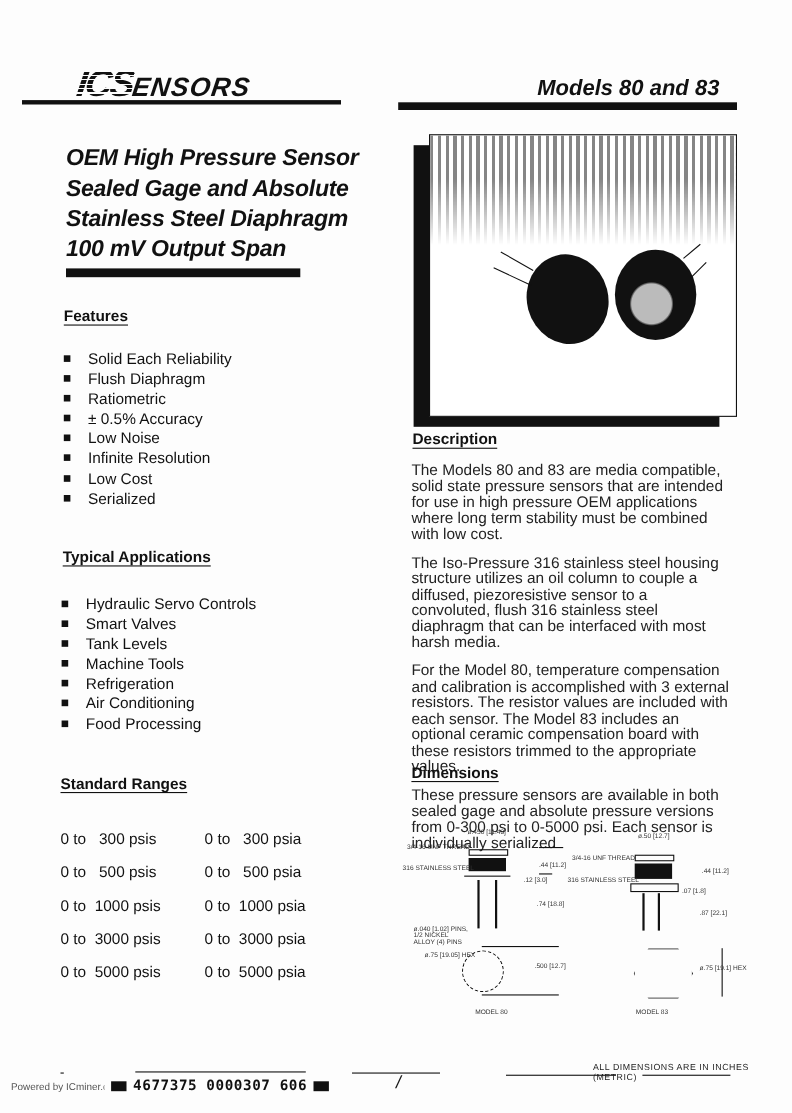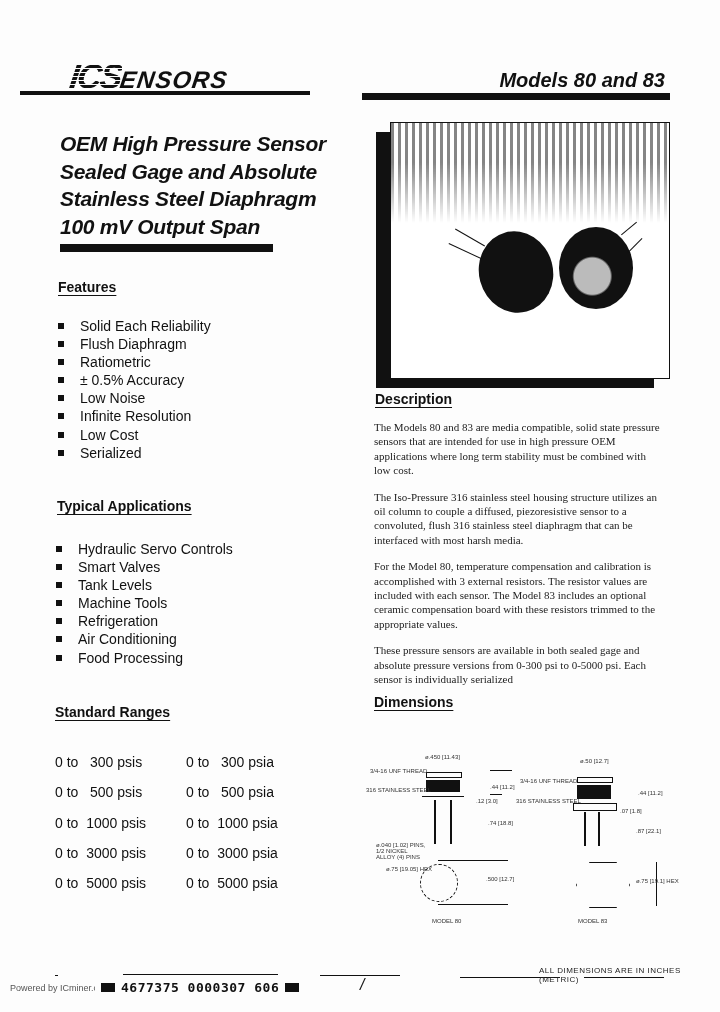--- a/index.html
+++ b/index.html
@@ -2,38 +2,38 @@
 <html><head>
   <meta charset="utf-8">
   <style>
     html, body { margin: 0; padding: 0; background: #fdfdfd; }
     body { width: 720px; height: 1012px; position: relative; overflow: hidden; font-family: "Liberation Sans", sans-serif; color: #111; }
     .abs { position: absolute; }
     .logo { left: 70px; top: 57px; font-weight: bold; font-style: italic; font-size: 28px; letter-spacing: 1px; color: #111; transform: skewX(-8deg); }
     .logo .ics { display: inline-block; background: repeating-linear-gradient(to bottom, #111 0 3px, #fdfdfd 3px 4px); -webkit-background-clip: text; background-clip: text; color: transparent; font-size: 34px; letter-spacing: -2px; }
     .logo .ens { font-size: 24px; }
     .top-rule { left: 20px; top: 91px; width: 290px; height: 4px; background: #111; }
-    .models { right: 55px; top: 69px; font-weight: bold; font-style: italic; font-size: 20px; }
+    .models { right: 66px; top: 69px; font-weight: bold; font-style: italic; font-size: 20px; }
     .models-rule { left: 362px; top: 93px; width: 308px; height: 7px; background: #111; }
     .title { left: 60px; top: 130px; font-weight: bold; font-style: italic; font-size: 21px; line-height: 27.5px; letter-spacing: -0.3px; }
     .title-rule { left: 60px; top: 244px; width: 213px; height: 8px; background: #111; }
     .heading { font-weight: bold; font-size: 14px; text-decoration: underline; text-underline-offset: 3px; }
     .ul { list-style: none; margin: 0; padding: 0; font-size: 14px; line-height: 18.1px; }
     .ul li { position: relative; padding-left: 22px; }
     .ul li::before { content: ""; position: absolute; left: 0; top: 6px; width: 6px; height: 6px; background: #111; }
     .ranges { font-size: 14px; line-height: 18.3px; }
     .ranges .row { display: flex; margin-top: 12px; }
     .ranges .c { white-space: pre; }
     .photo-shadow { left: 376px; top: 132px; width: 278px; height: 256px; background: #111; }
     .photo { left: 390px; top: 122px; width: 278px; height: 255px; background: #fff; border: 1px solid #111; overflow: hidden; }
     .photo .noise { position: absolute; left: 0; top: 0; width: 100%; height: 100px;
       background: repeating-linear-gradient(90deg, #222 0 3px, transparent 3px 7px), repeating-linear-gradient(0deg, #fff 0 3px, transparent 3px 6px);
       opacity: 0.55; -webkit-mask-image: linear-gradient(to bottom, #000 0%, #000 40%, transparent 100%); mask-image: linear-gradient(to bottom, #000 0%, #000 40%, transparent 100%); }
     .sensor { position: absolute; border-radius: 50%; background: #111; }
-    .desc { left: 374px; width: 290px; font-size: 11px; line-height: 14.4px; color: #222; font-family: Liberation Serif, serif; }
+    .desc { left: 374px; width: 290px; font-size: 14px; line-height: 14.4px; color: #222; }
     .desc p { margin: 0 0 12px 0; }
     .dims-label { font-size: 6px; color: #333; position: absolute; white-space: nowrap; }
     .footer-note { left: 503px; top: 966px; font-size: 8px; letter-spacing: 0.5px; color: #222; margin-left: 36px; }
     .barcode { left: 10px; top: 980px; font-size: 9px; color: #555; display: flex; align-items: center; gap: 6px; }
     .barcode .big { font-family: "DejaVu Sans Mono", monospace; font-size: 13px; font-weight: bold; color: #111; letter-spacing: 0.5px; }
     .blk { display: inline-block; width: 14px; height: 9px; background: #111; }
     .hr { position: absolute; height: 1px; background: #111; }
   </style>
 </head>
 <body>

